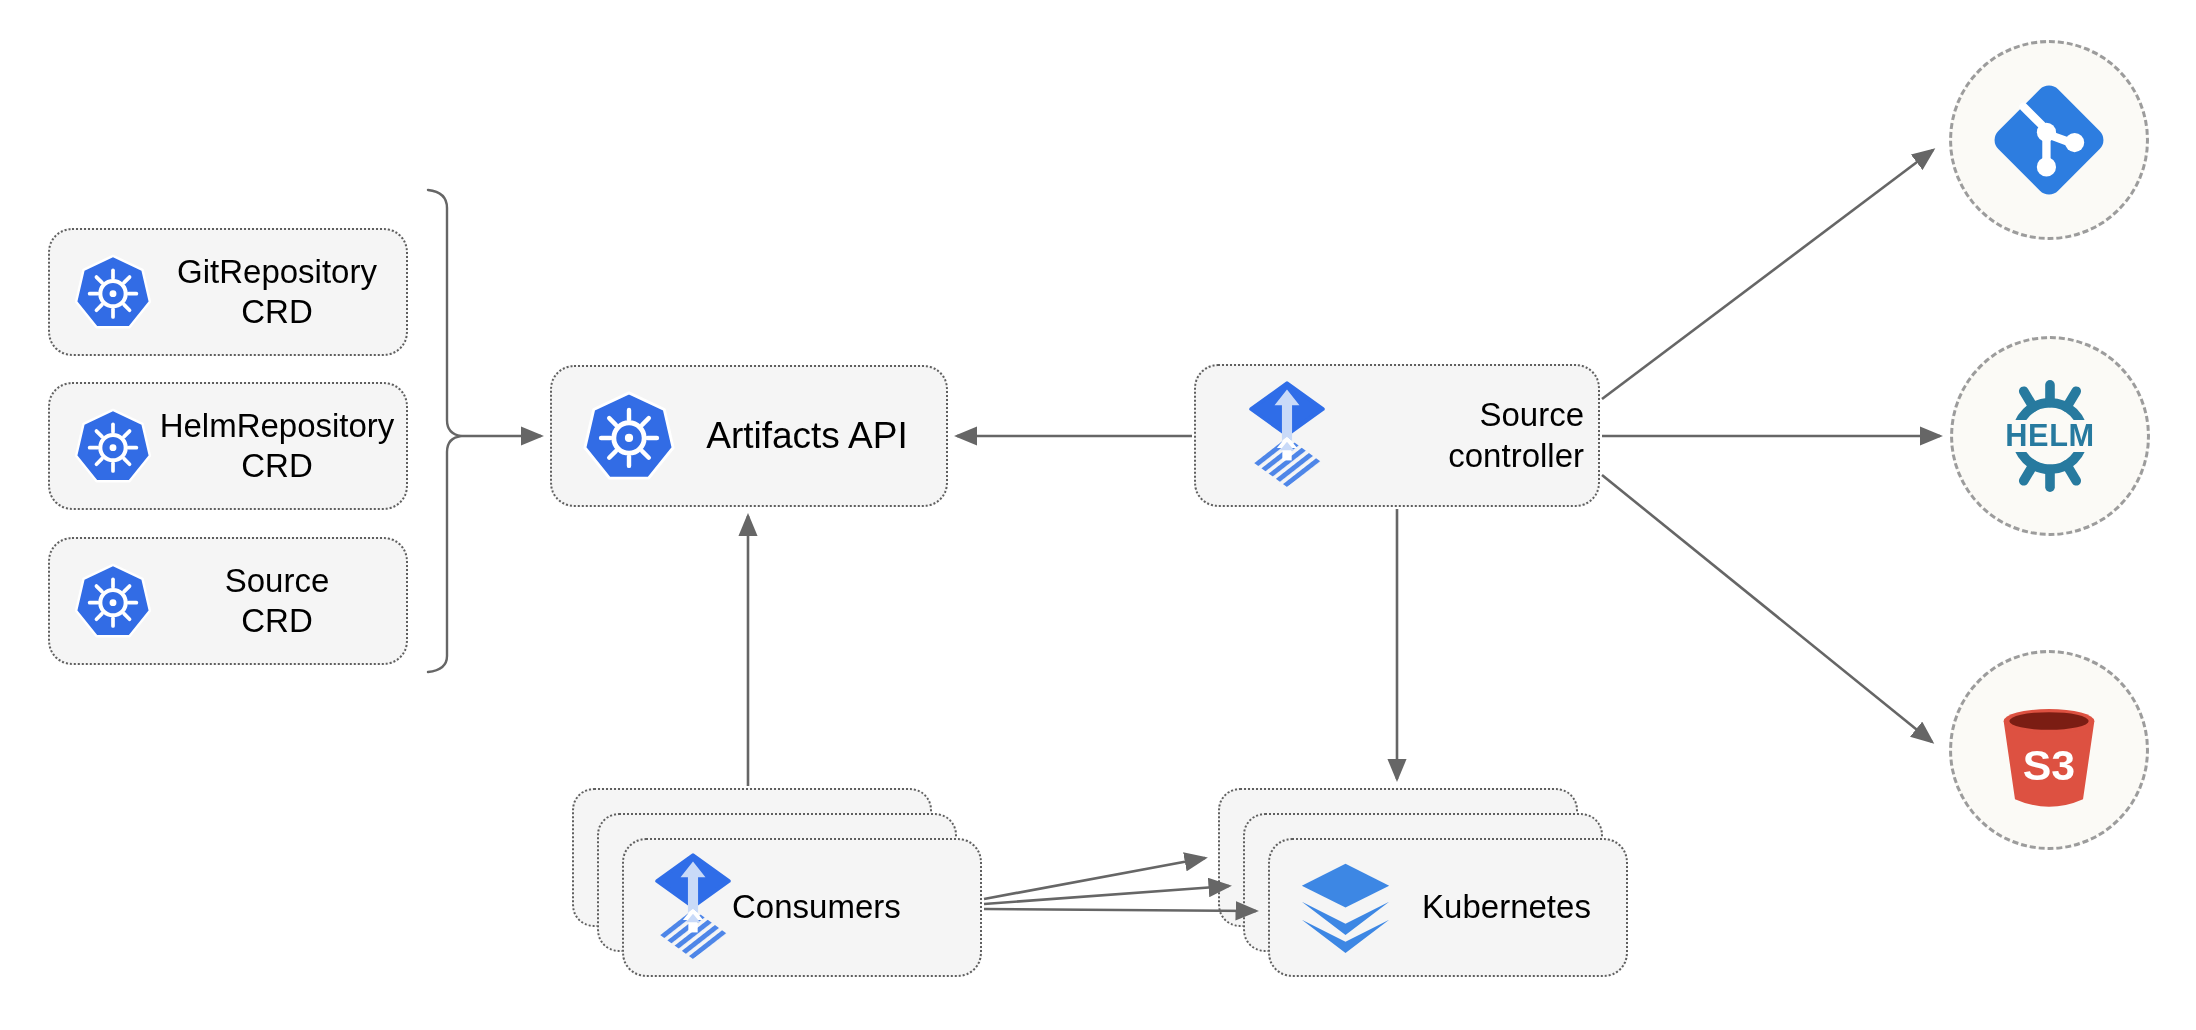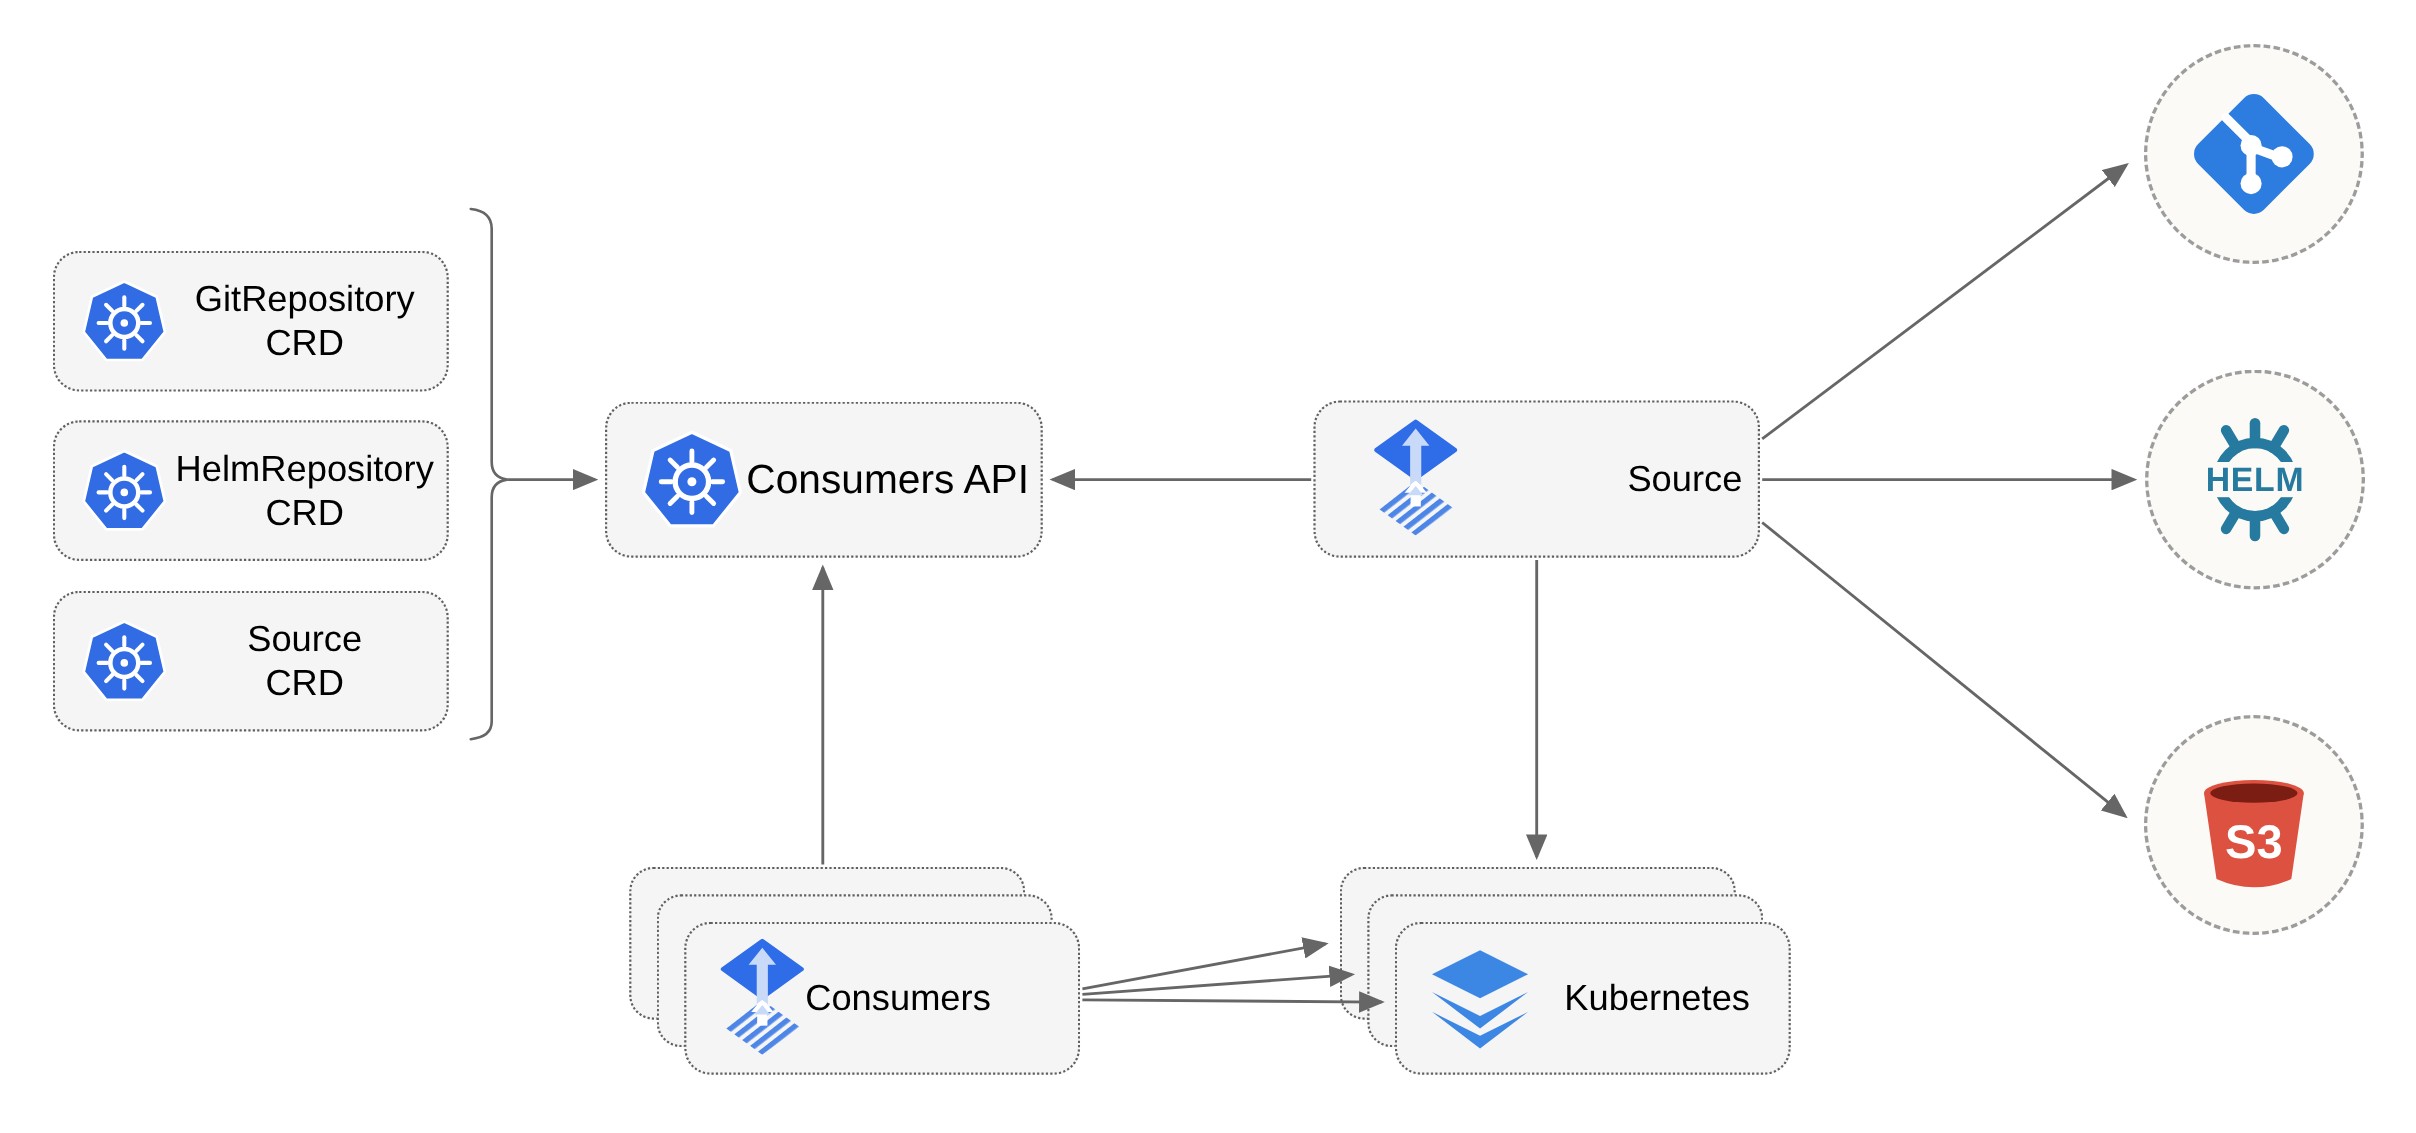--- a/index.html
+++ b/index.html
@@ -167,30 +167,31 @@
       <span>Source</span>
       <span>CRD</span>
     </div>
   </div>
 
   <div class="box k8s-api-box">
     <svg class="icon k8s-icon-lg" viewBox="0 0 100 100">
         <use href="#sym-k8s" xlink:href="#sym-k8s"></use>
       </svg>
     <div class="label">
-      <span>Consumers API</span>
+      <span>Artifacts API</span>
     </div>
   </div>
 
   <div class="box source-box">
     <svg class="icon flux-icon" viewBox="0 0 100 140">
         <use href="#sym-flux" xlink:href="#sym-flux"></use>
       </svg>
     <div class="label">
       <span>Source</span>
+      <span>controller</span>
     </div>
   </div>
 
   <div class="box stack-back" style="left:572px;top:788px;width:360px;height:139px"></div>
   <div class="box stack-back" style="left:597px;top:813px;width:360px;height:139px"></div>
   <div class="box consumers-front">
     <svg class="icon flux-icon" viewBox="0 0 100 140">
         <use href="#sym-flux" xlink:href="#sym-flux"></use>
       </svg>
     <div class="label">

